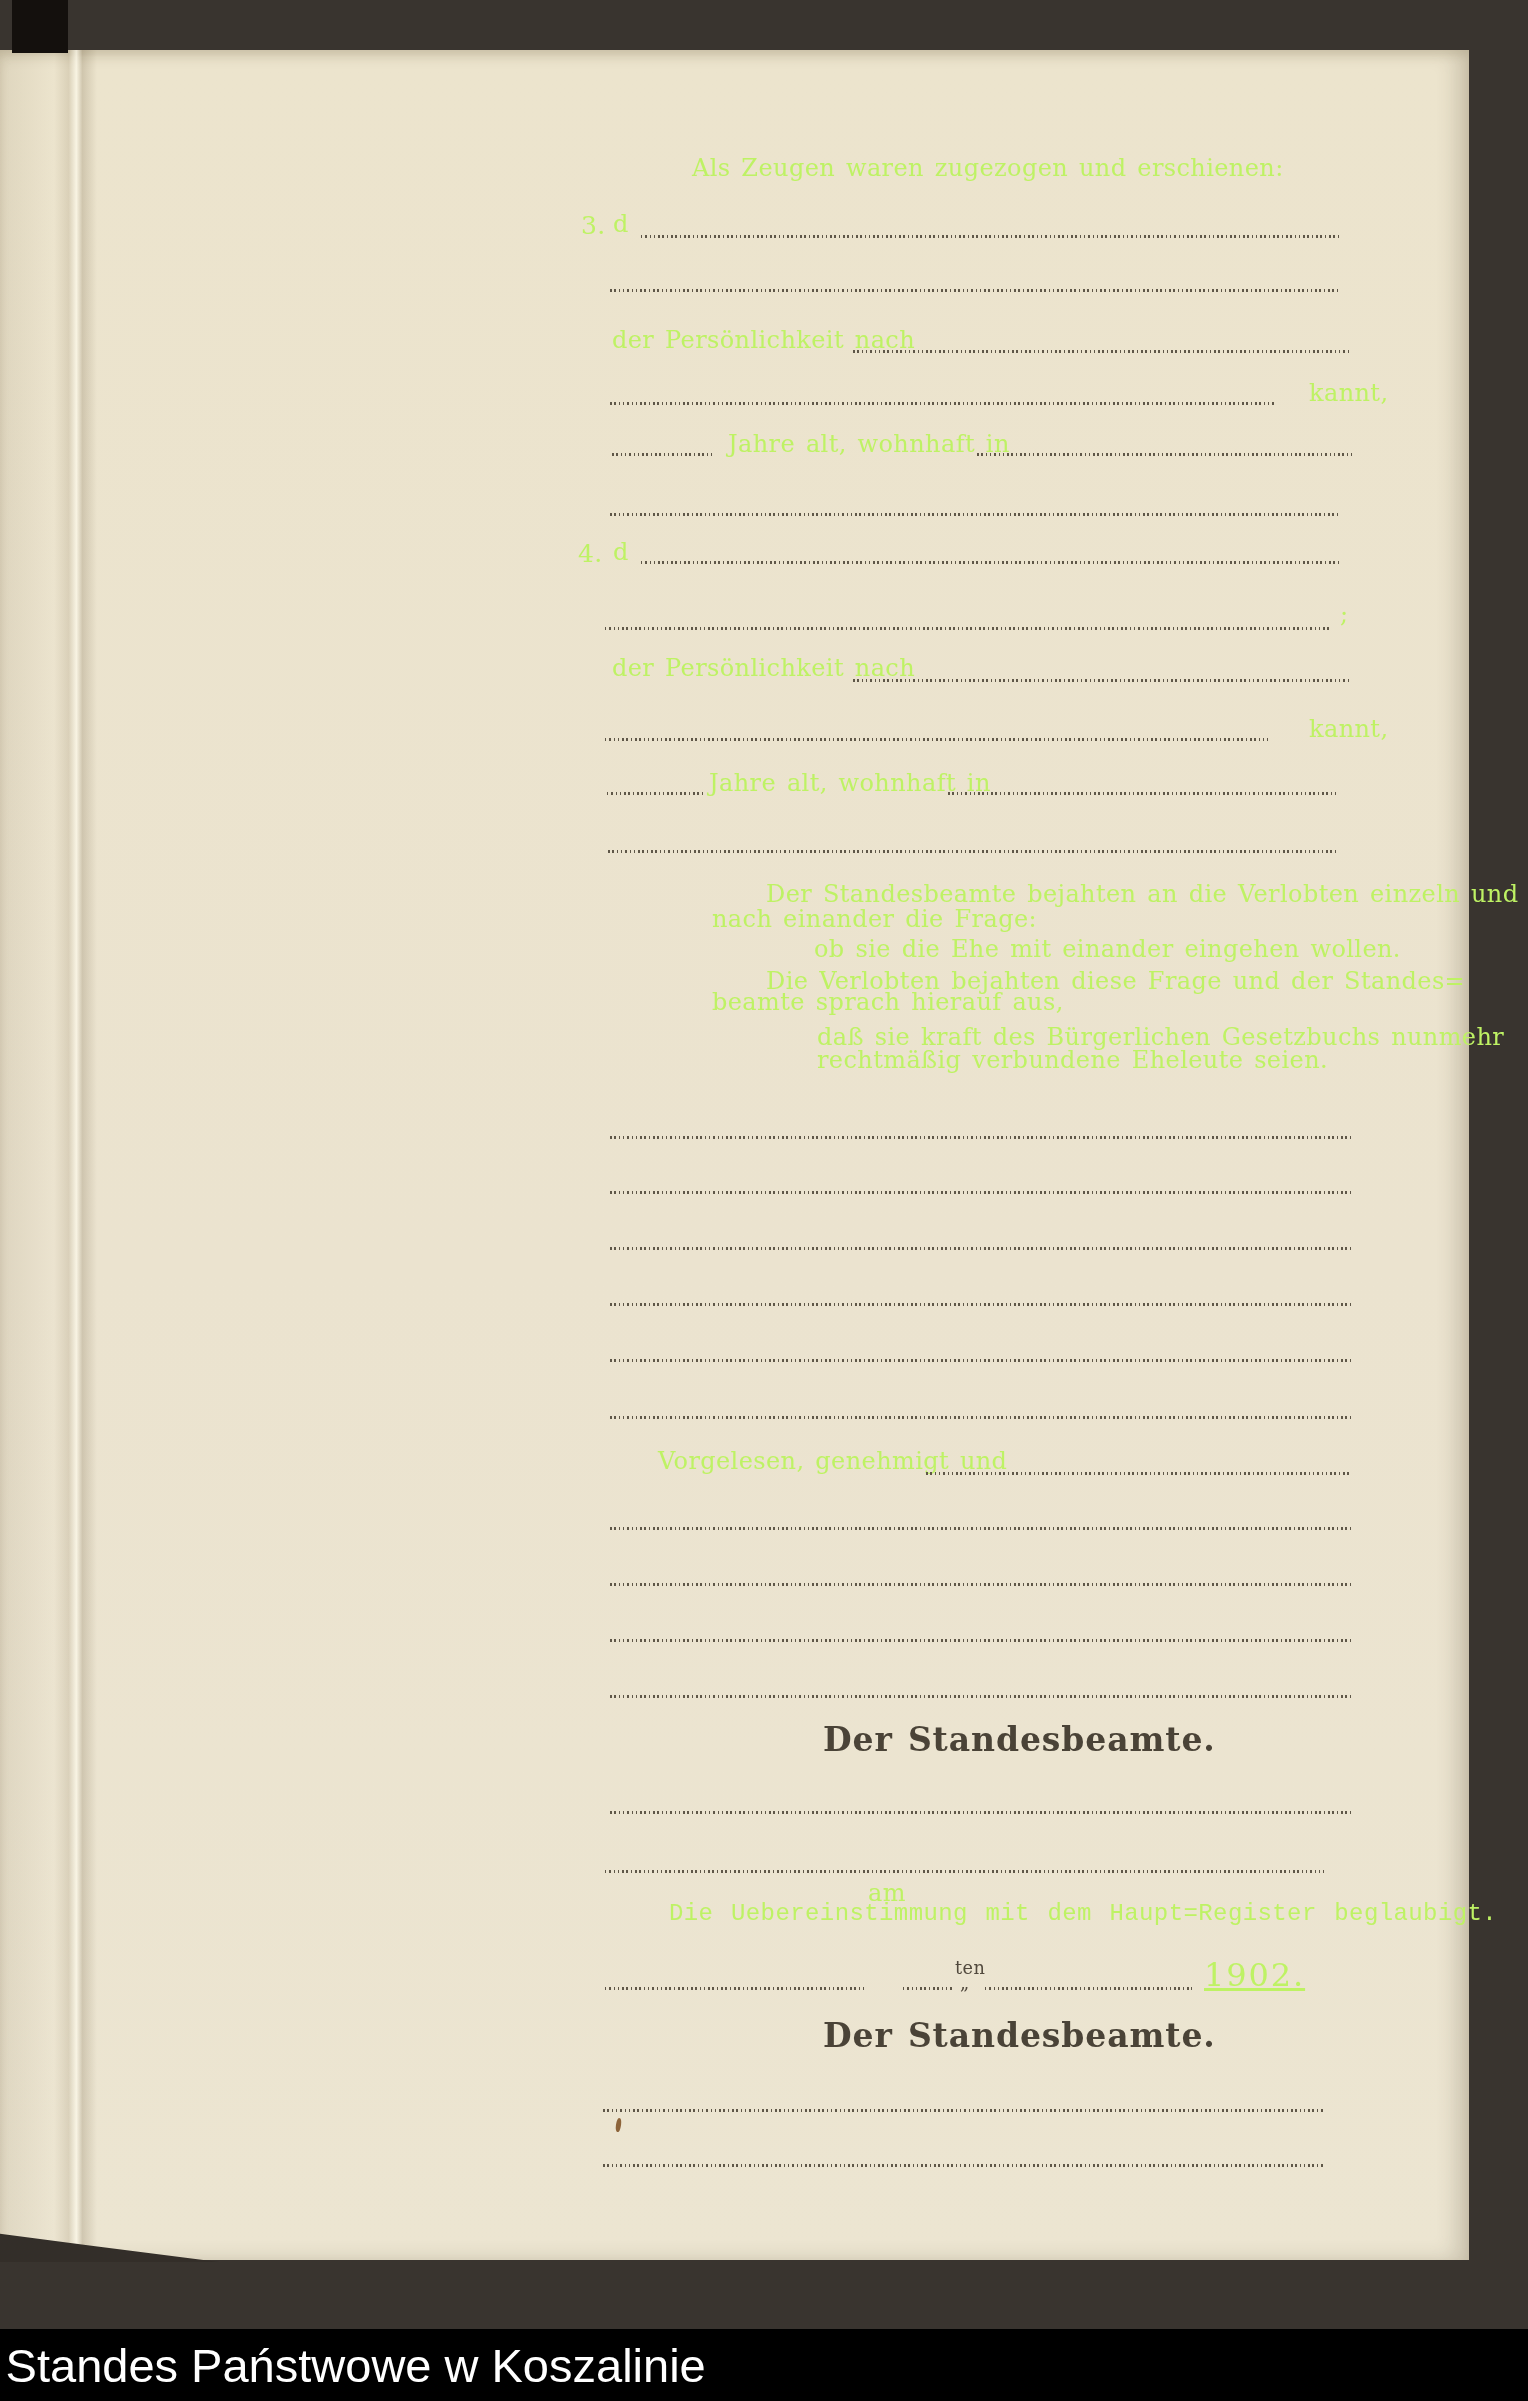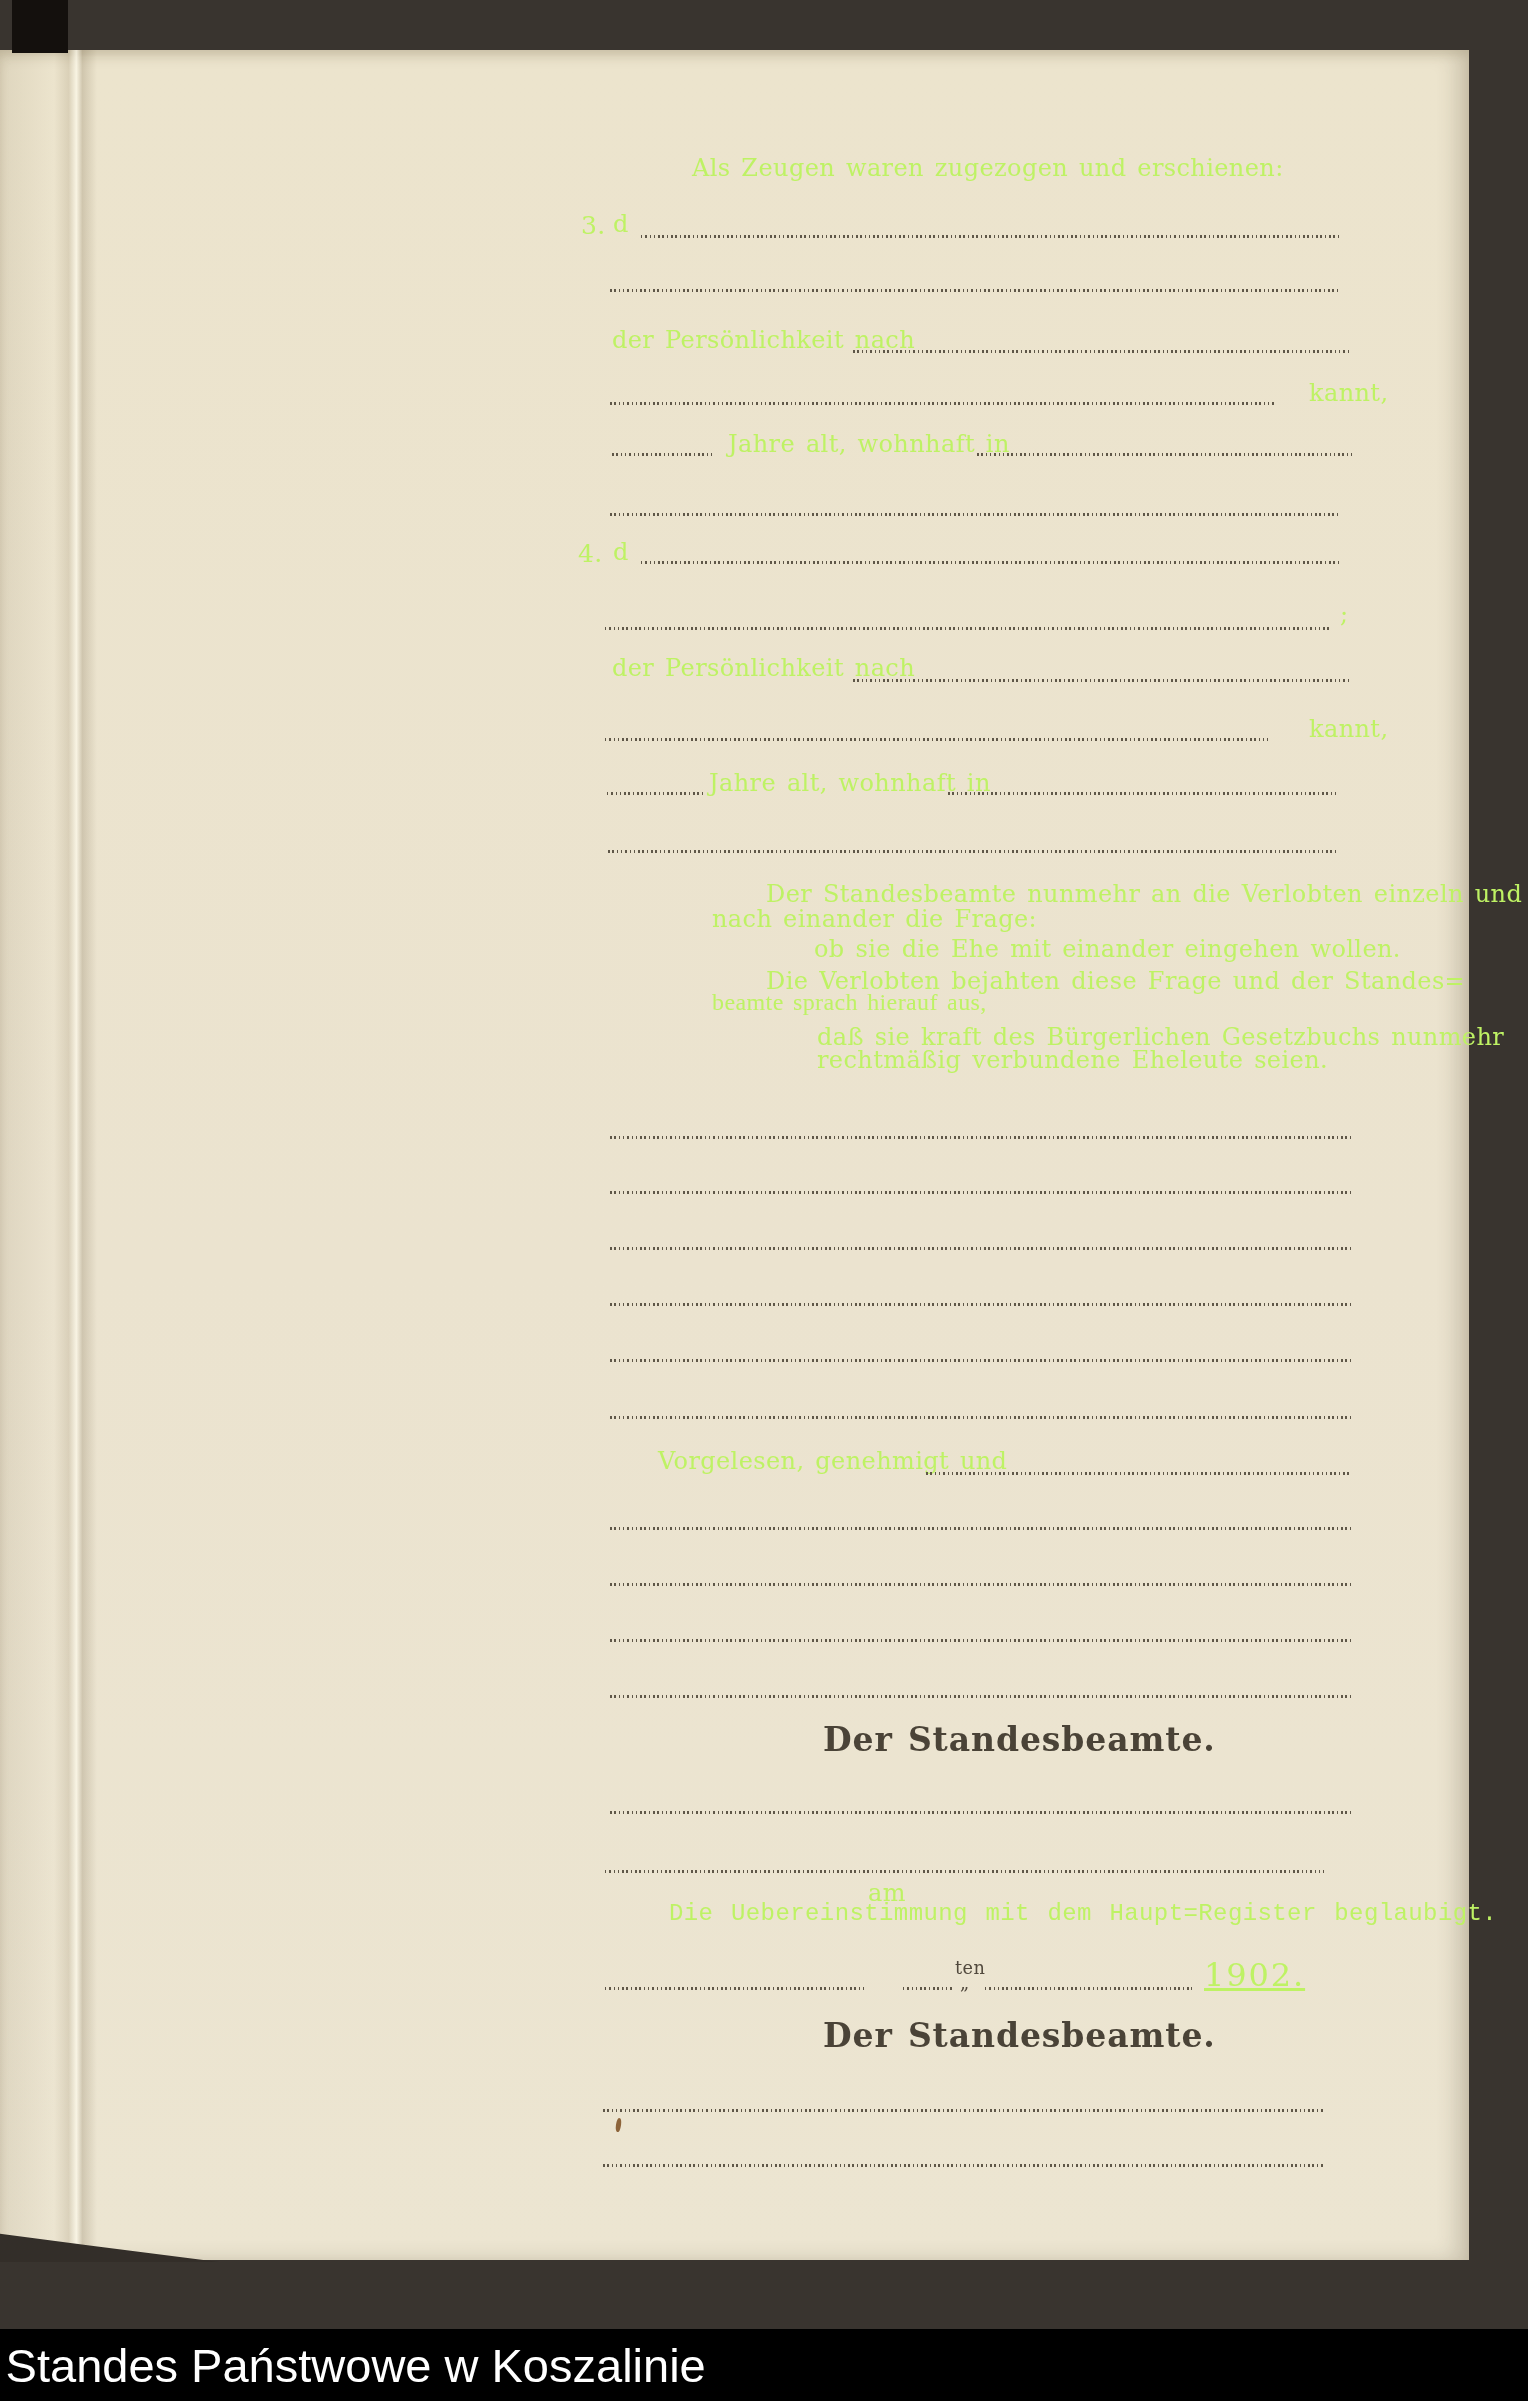--- a/index.html
+++ b/index.html
@@ -76,25 +76,25 @@
 
   <div class="dotline" style="left:605px;top:738px;width:663px;"></div>
   <div class="frak" style="left:1309px;top:716px;">kannt,</div>
 
   <div class="dotline" style="left:607px;top:792px;width:97px;"></div>
   <div class="frak" style="left:709px;top:770px;">Jahre alt, wohnhaft in</div>
   <div class="dotline" style="left:948px;top:792px;width:388px;"></div>
 
   <div class="dotline" style="left:608px;top:850px;width:728px;"></div>
 
-  <div class="frak" style="left:766px;top:881px;">Der Standesbeamte nunmehr an die Verlobten einzeln und</div>
+  <div class="frak" style="left:766px;top:881px;">Der Standesbeamte bejahten an die Verlobten einzeln und</div>
   <div class="frak" style="left:712px;top:906px;">nach einander die Frage:</div>
   <div class="frak" style="left:766px;top:968px;">Die Verlobten bejahten diese Frage und der Standes=</div>
   <div class="frak" style="left:814px;top:936px;">ob sie die Ehe mit einander eingehen wollen.</div>
-  <div class="frak" style="left:712px;top:989px;font-family:Liberation Serif, serif;">beamte sprach hierauf aus,</div>
+  <div class="frak" style="left:712px;top:989px;">beamte sprach hierauf aus,</div>
   <div class="frak" style="left:817px;top:1024px;">daß sie kraft des Bürgerlichen Gesetzbuchs nunmehr</div>
   <div class="frak" style="left:817px;top:1047px;">rechtmäßig verbundene Eheleute seien.</div>
 
   <div class="dotline" style="left:610px;top:1136px;width:742px;"></div>
   <div class="dotline" style="left:610px;top:1191px;width:742px;"></div>
   <div class="dotline" style="left:610px;top:1247px;width:742px;"></div>
   <div class="dotline" style="left:610px;top:1303px;width:742px;"></div>
   <div class="dotline" style="left:610px;top:1359px;width:742px;"></div>
   <div class="dotline" style="left:610px;top:1416px;width:742px;"></div>
 

